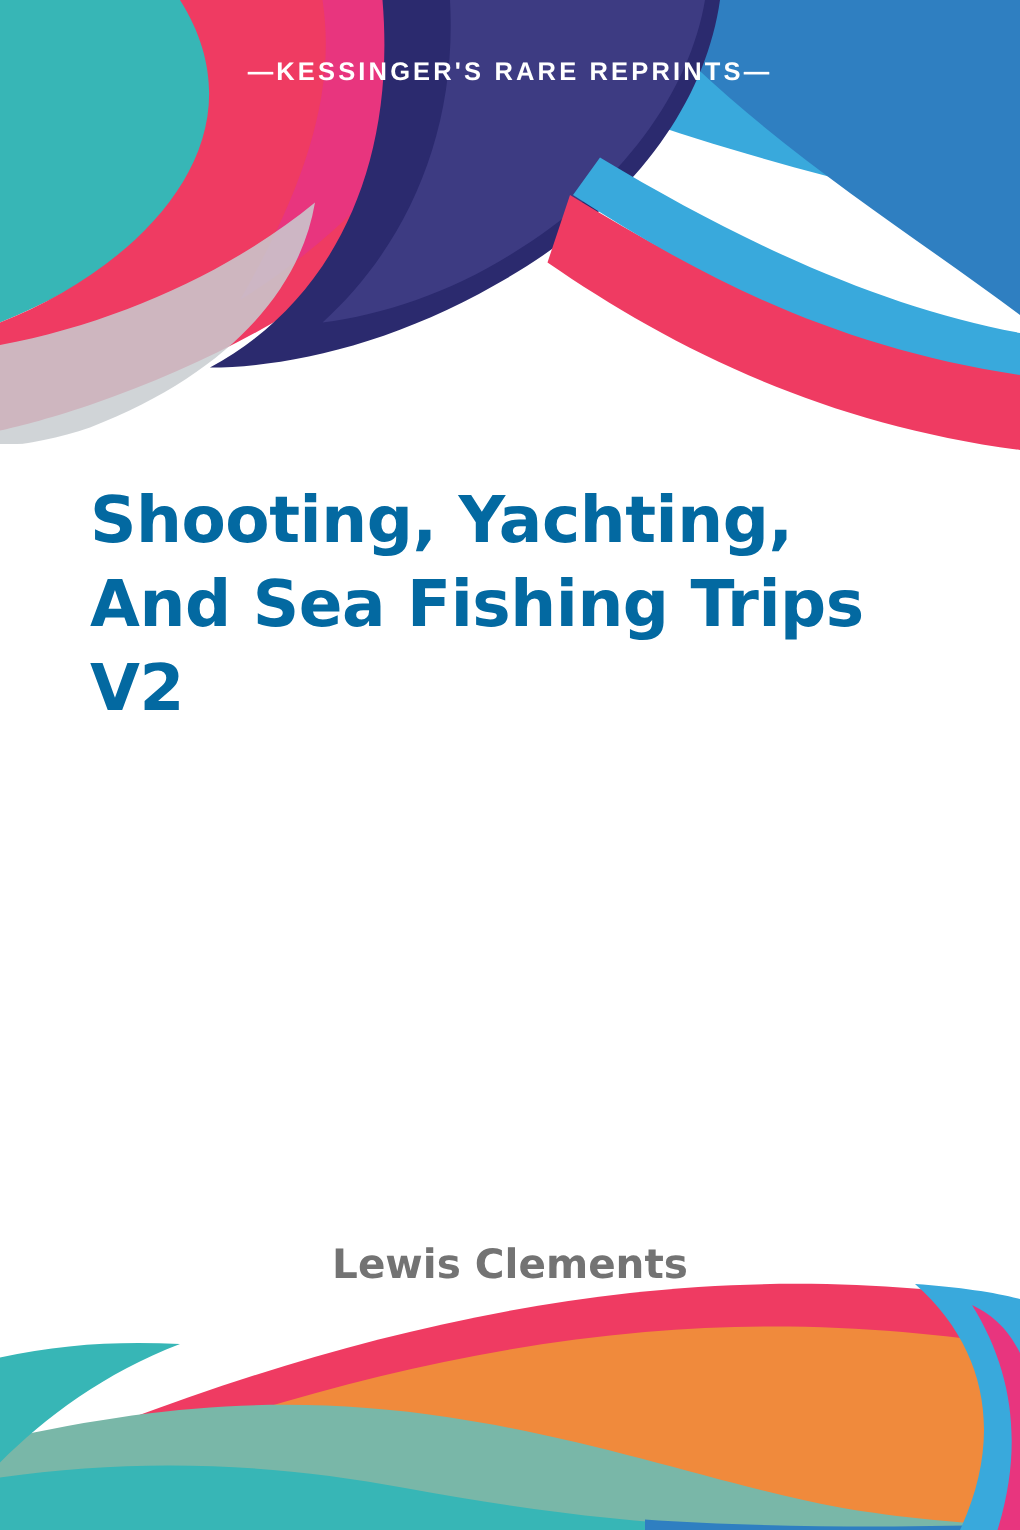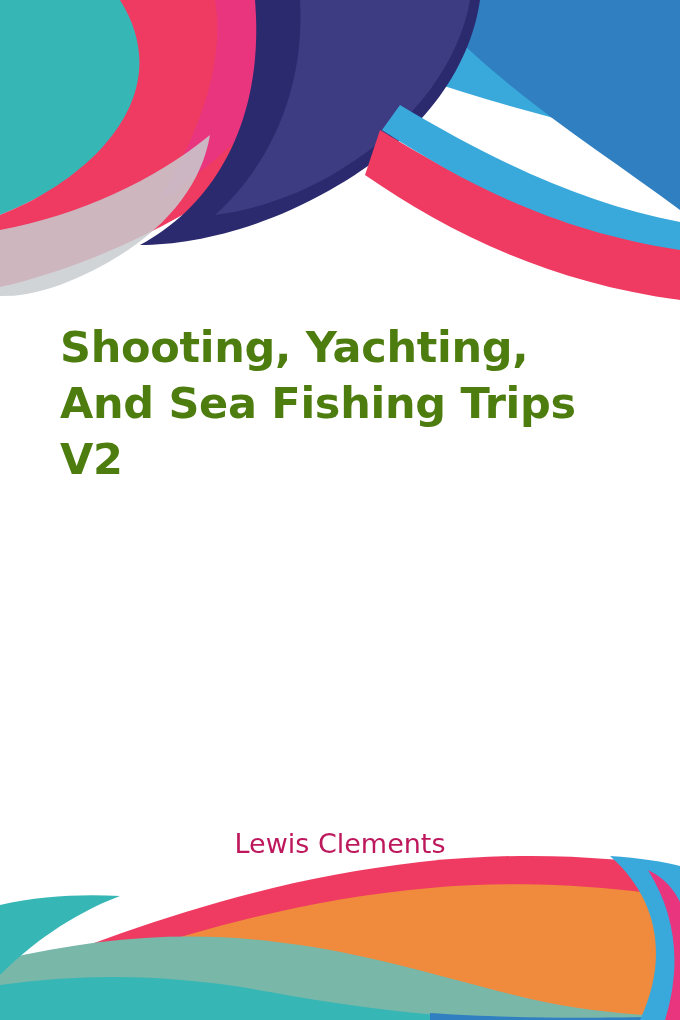--- a/index.html
+++ b/index.html
@@ -44,21 +44,21 @@
     top: 320px;
     left: 60px;
     width: 560px;
     z-index: 5;
   }
   .main-title {
     font-family: "DejaVu Sans", sans-serif;
     font-size: 43px;
     font-weight: 700;
     line-height: 1.30;
-    color: #4d7c0f;
+    color: #0369a1;
     margin: 0;
     letter-spacing: -0.3px;
   }
   .subtitle-block {
     position: absolute;
     top: 520px;
     left: 90px;
     width: 500px;
     text-align: center;
     z-index: 5;
@@ -75,22 +75,22 @@
     position: absolute;
     top: 828px;
     left: 90px;
     width: 500px;
     text-align: center;
     z-index: 5;
   }
   .author {
     font-family: "DejaVu Sans", sans-serif;
     font-size: 27px;
-    font-weight: 400;
-    color: #be185d;
+    font-weight: 700;
+    color: #737373;
     margin: 0;
   }
 </style>
 </head>
 <body>
 
 <div id="cover">
 
   <svg class="art" viewBox="0 0 680 1020" preserveAspectRatio="none">
 
@@ -134,20 +134,21 @@
       <path d="M430,1013 C500,1018 600,1019 680,1016 L680,1020 L430,1020 Z" fill="#2f7fc1"></path>
 
       <path d="M610,856 C640,858 665,862 680,866 L680,1020 L640,1020 C668,960 660,900 610,856 Z" fill="#39a9dc"></path>
 
       <path d="M648,870 C665,878 674,890 680,902 L680,1020 L665,1020 C682,965 676,915 648,870 Z" fill="#e8357e"></path>
 
       <path d="M0,905 C40,896 80,894 120,896 C70,915 30,945 0,975 Z" fill="#37b6b6"></path>
     </g>
   </svg>
 
+  <div class="imprint">—KESSINGER'S RARE REPRINTS—</div>
 
   <div class="title-block">
     <h1 class="main-title">Shooting, Yachting, And Sea Fishing Trips V2</h1>
   </div>
 
 
   <div class="author-block">
     <p class="author">Lewis Clements</p>
   </div>
 

